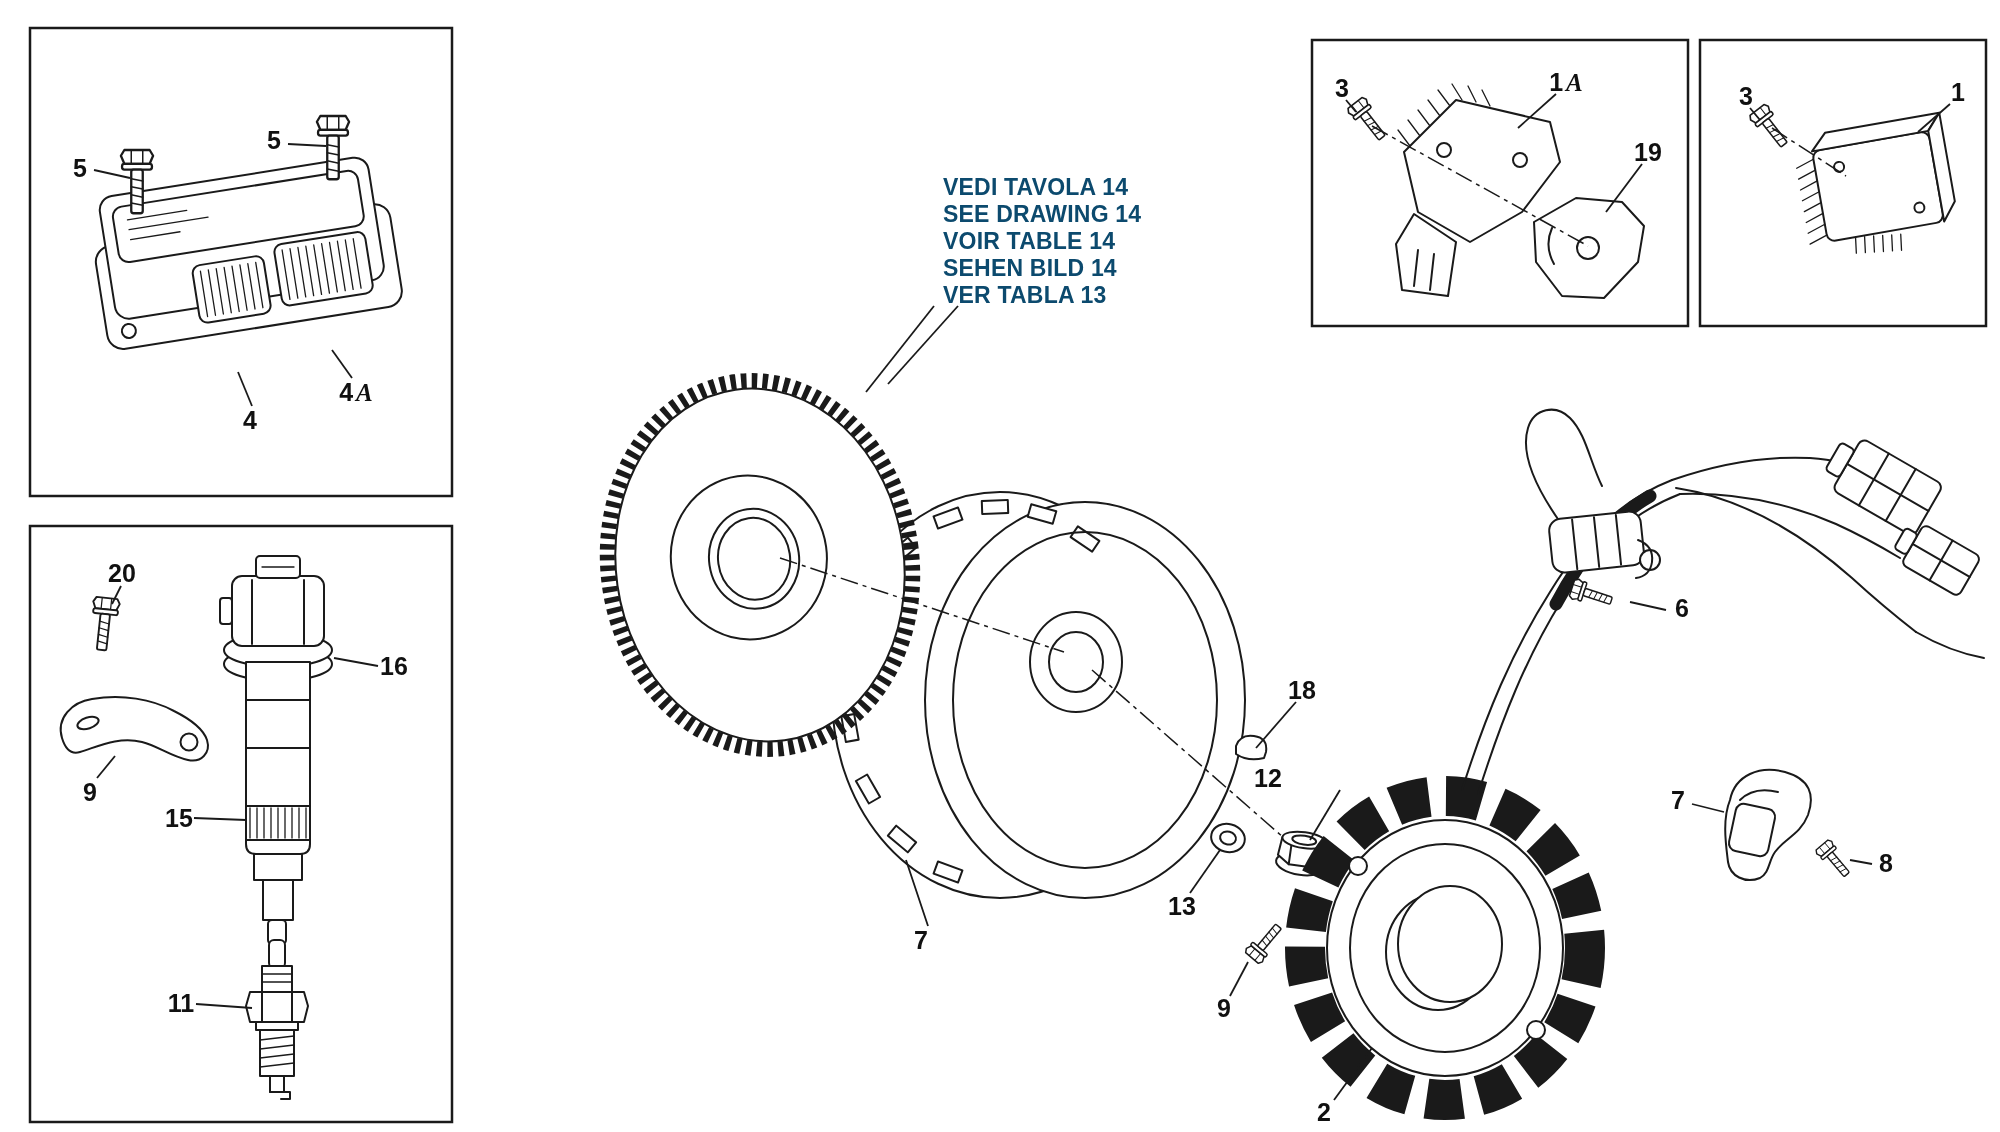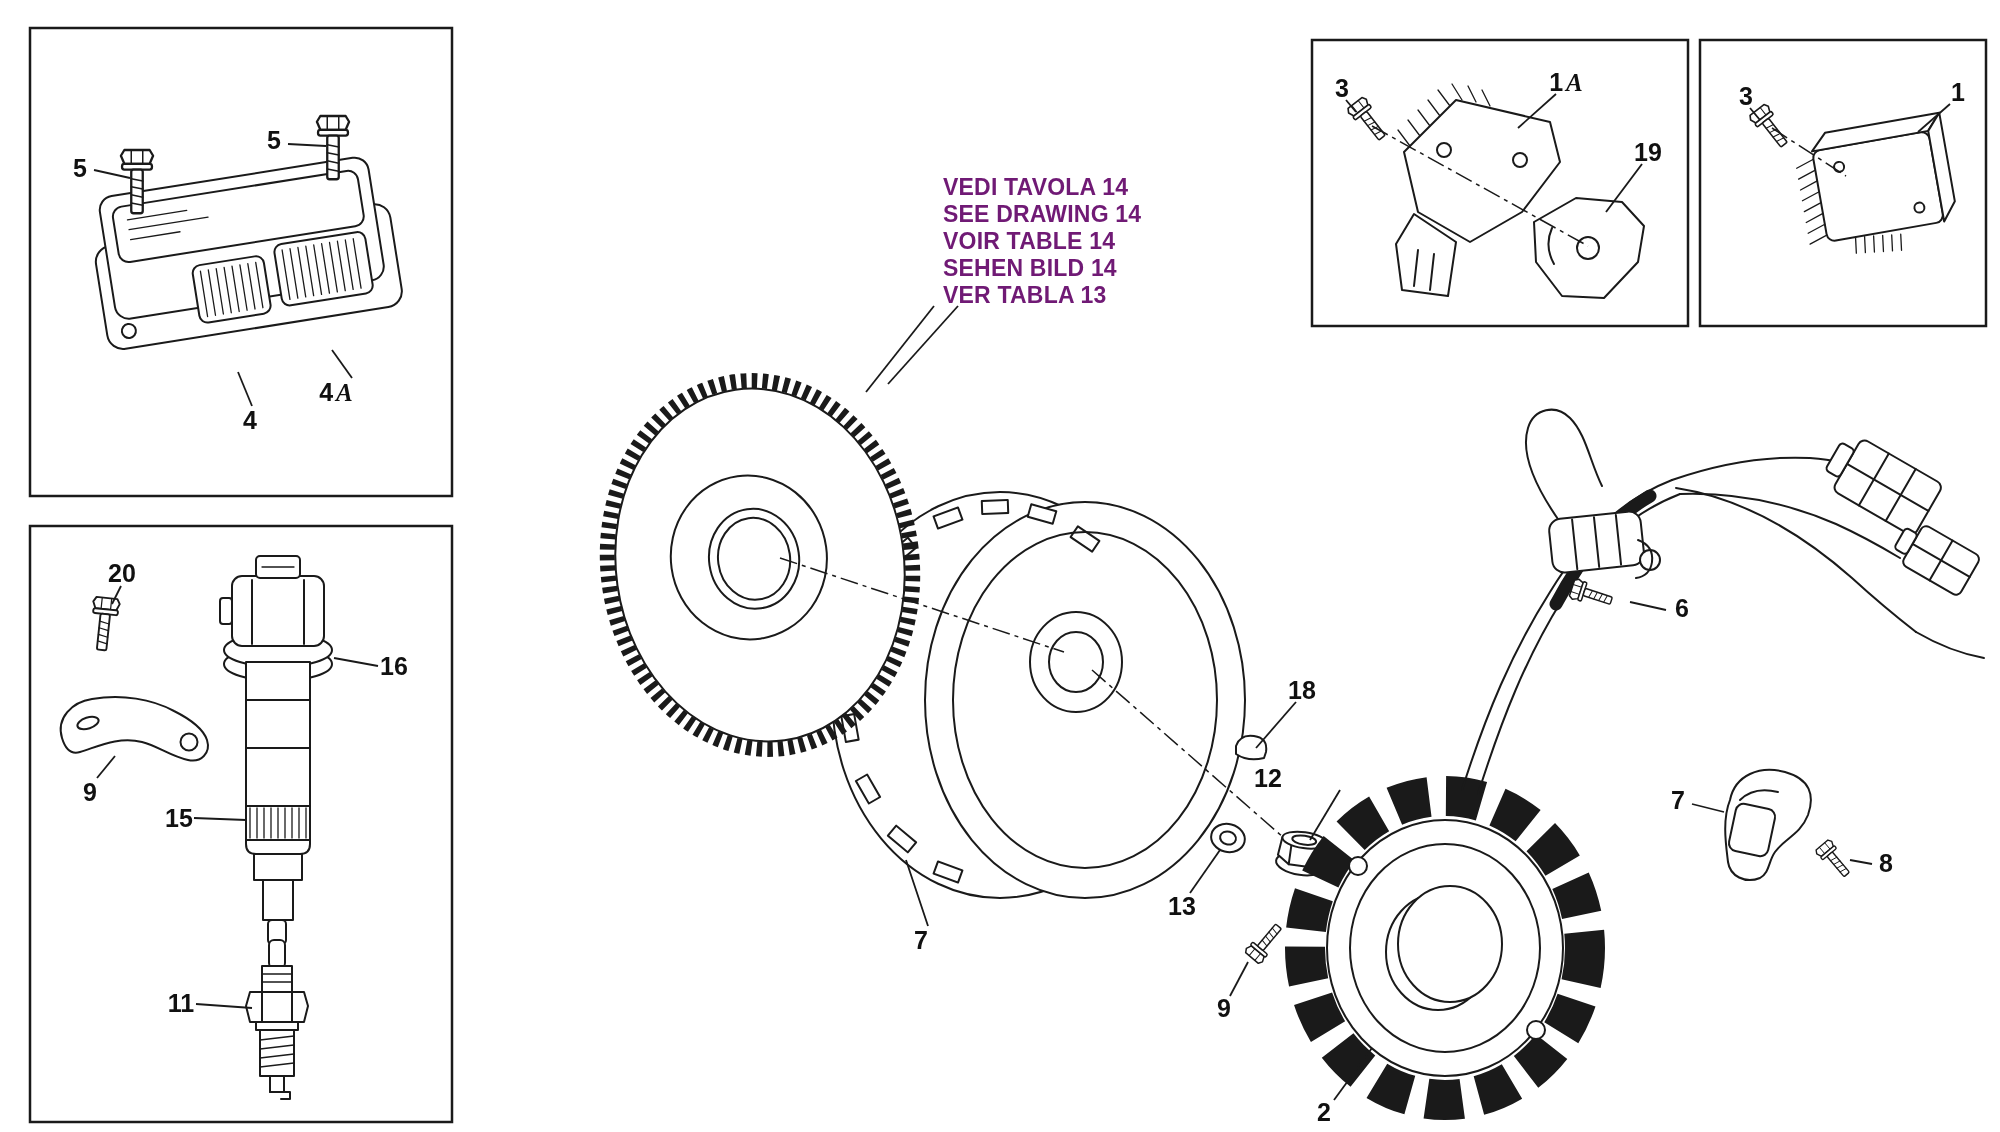--- a/index.html
+++ b/index.html
@@ -11,21 +11,21 @@
   .thin{stroke-width:1.3;}
   .teeth{fill:none;stroke:#1a1a1a;stroke-width:15;stroke-dasharray:5.5 5.2;}
   .poles{fill:none;stroke:#1a1a1a;stroke-width:40;stroke-dasharray:36 17;}
   .slv{fill:none;stroke:#1a1a1a;stroke-width:13;stroke-linecap:round;}
   .cl{stroke:#1a1a1a;stroke-width:1.5;fill:none;stroke-dasharray:18 5 4 5;}
   .ldr{stroke:#1a1a1a;stroke-width:1.8;fill:none;}
   .panel{fill:none;stroke:#1a1a1a;stroke-width:2.5;}
   .lbl{position:absolute;transform:translate(-50%,-50%);font-weight:bold;font-size:25px;
        color:#111;white-space:nowrap;}
   .lbl .it{font-style:italic;font-family:"Liberation Serif",serif;margin-left:3px;}
-  .note{position:absolute;font-weight:bold;font-size:23px;line-height:27px;color:#701a75;
+  .note{position:absolute;font-weight:bold;font-size:23px;line-height:27px;color:#0c4a6e;
         letter-spacing:.2px;}
 </style>
 </head>
 <body>
 
 <div class="stage">
 
 <svg class="art" width="2000" height="1132" viewBox="0 0 2000 1132">
   <defs>
     <g id="bolt">
@@ -324,21 +324,21 @@
   <div>VEDI TAVOLA 14</div>
   <div>SEE DRAWING 14</div>
   <div>VOIR TABLE 14</div>
   <div>SEHEN BILD 14</div>
   <div>VER TABLA 13</div>
 </div>
 
 <div class="lbl" style="left:80px;top:168px">5</div>
 <div class="lbl" style="left:274px;top:140px">5</div>
 <div class="lbl" style="left:250px;top:420px">4</div>
-<div class="lbl" style="left:336px;top:392px"><span>4</span><span class="it">A</span></div>
+<div class="lbl" style="left:356px;top:392px"><span>4</span><span class="it">A</span></div>
 <div class="lbl" style="left:122px;top:573px">20</div>
 <div class="lbl" style="left:90px;top:792px">9</div>
 <div class="lbl" style="left:394px;top:666px">16</div>
 <div class="lbl" style="left:179px;top:818px">15</div>
 <div class="lbl" style="left:181px;top:1003px">11</div>
 <div class="lbl" style="left:1342px;top:88px">3</div>
 <div class="lbl" style="left:1566px;top:82px"><span>1</span><span class="it">A</span></div>
 <div class="lbl" style="left:1648px;top:152px">19</div>
 <div class="lbl" style="left:1746px;top:96px">3</div>
 <div class="lbl" style="left:1958px;top:92px">1</div>

